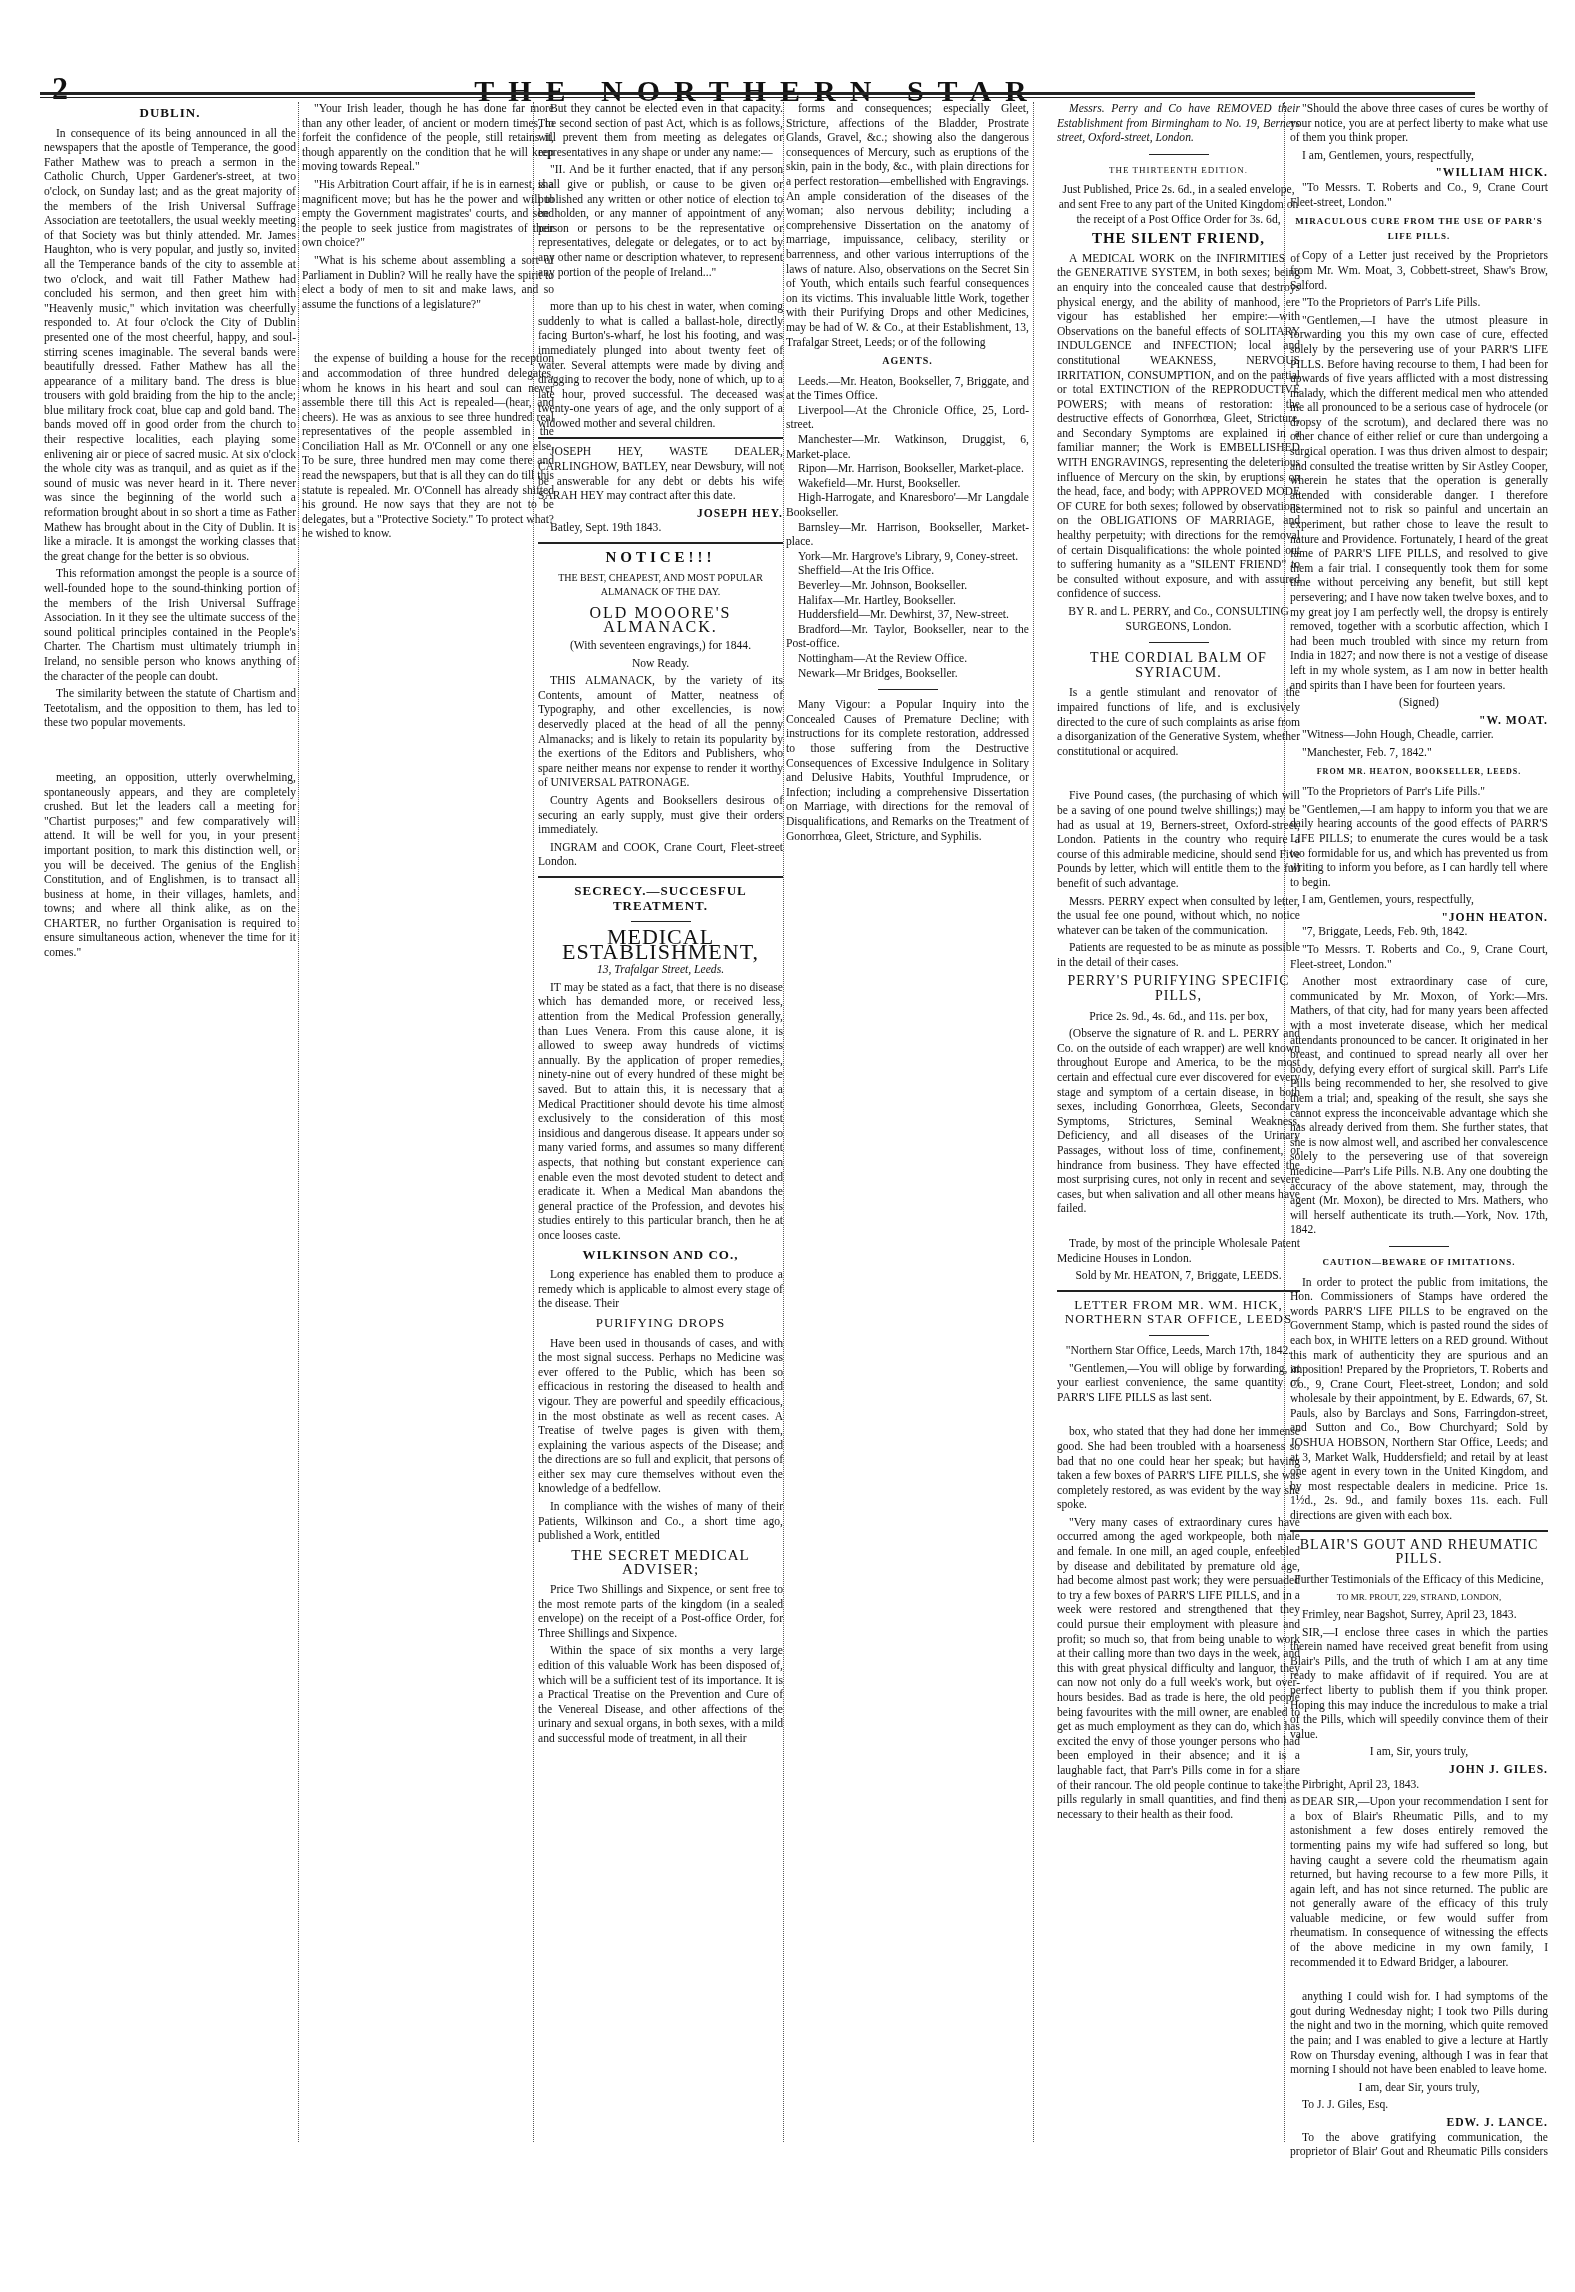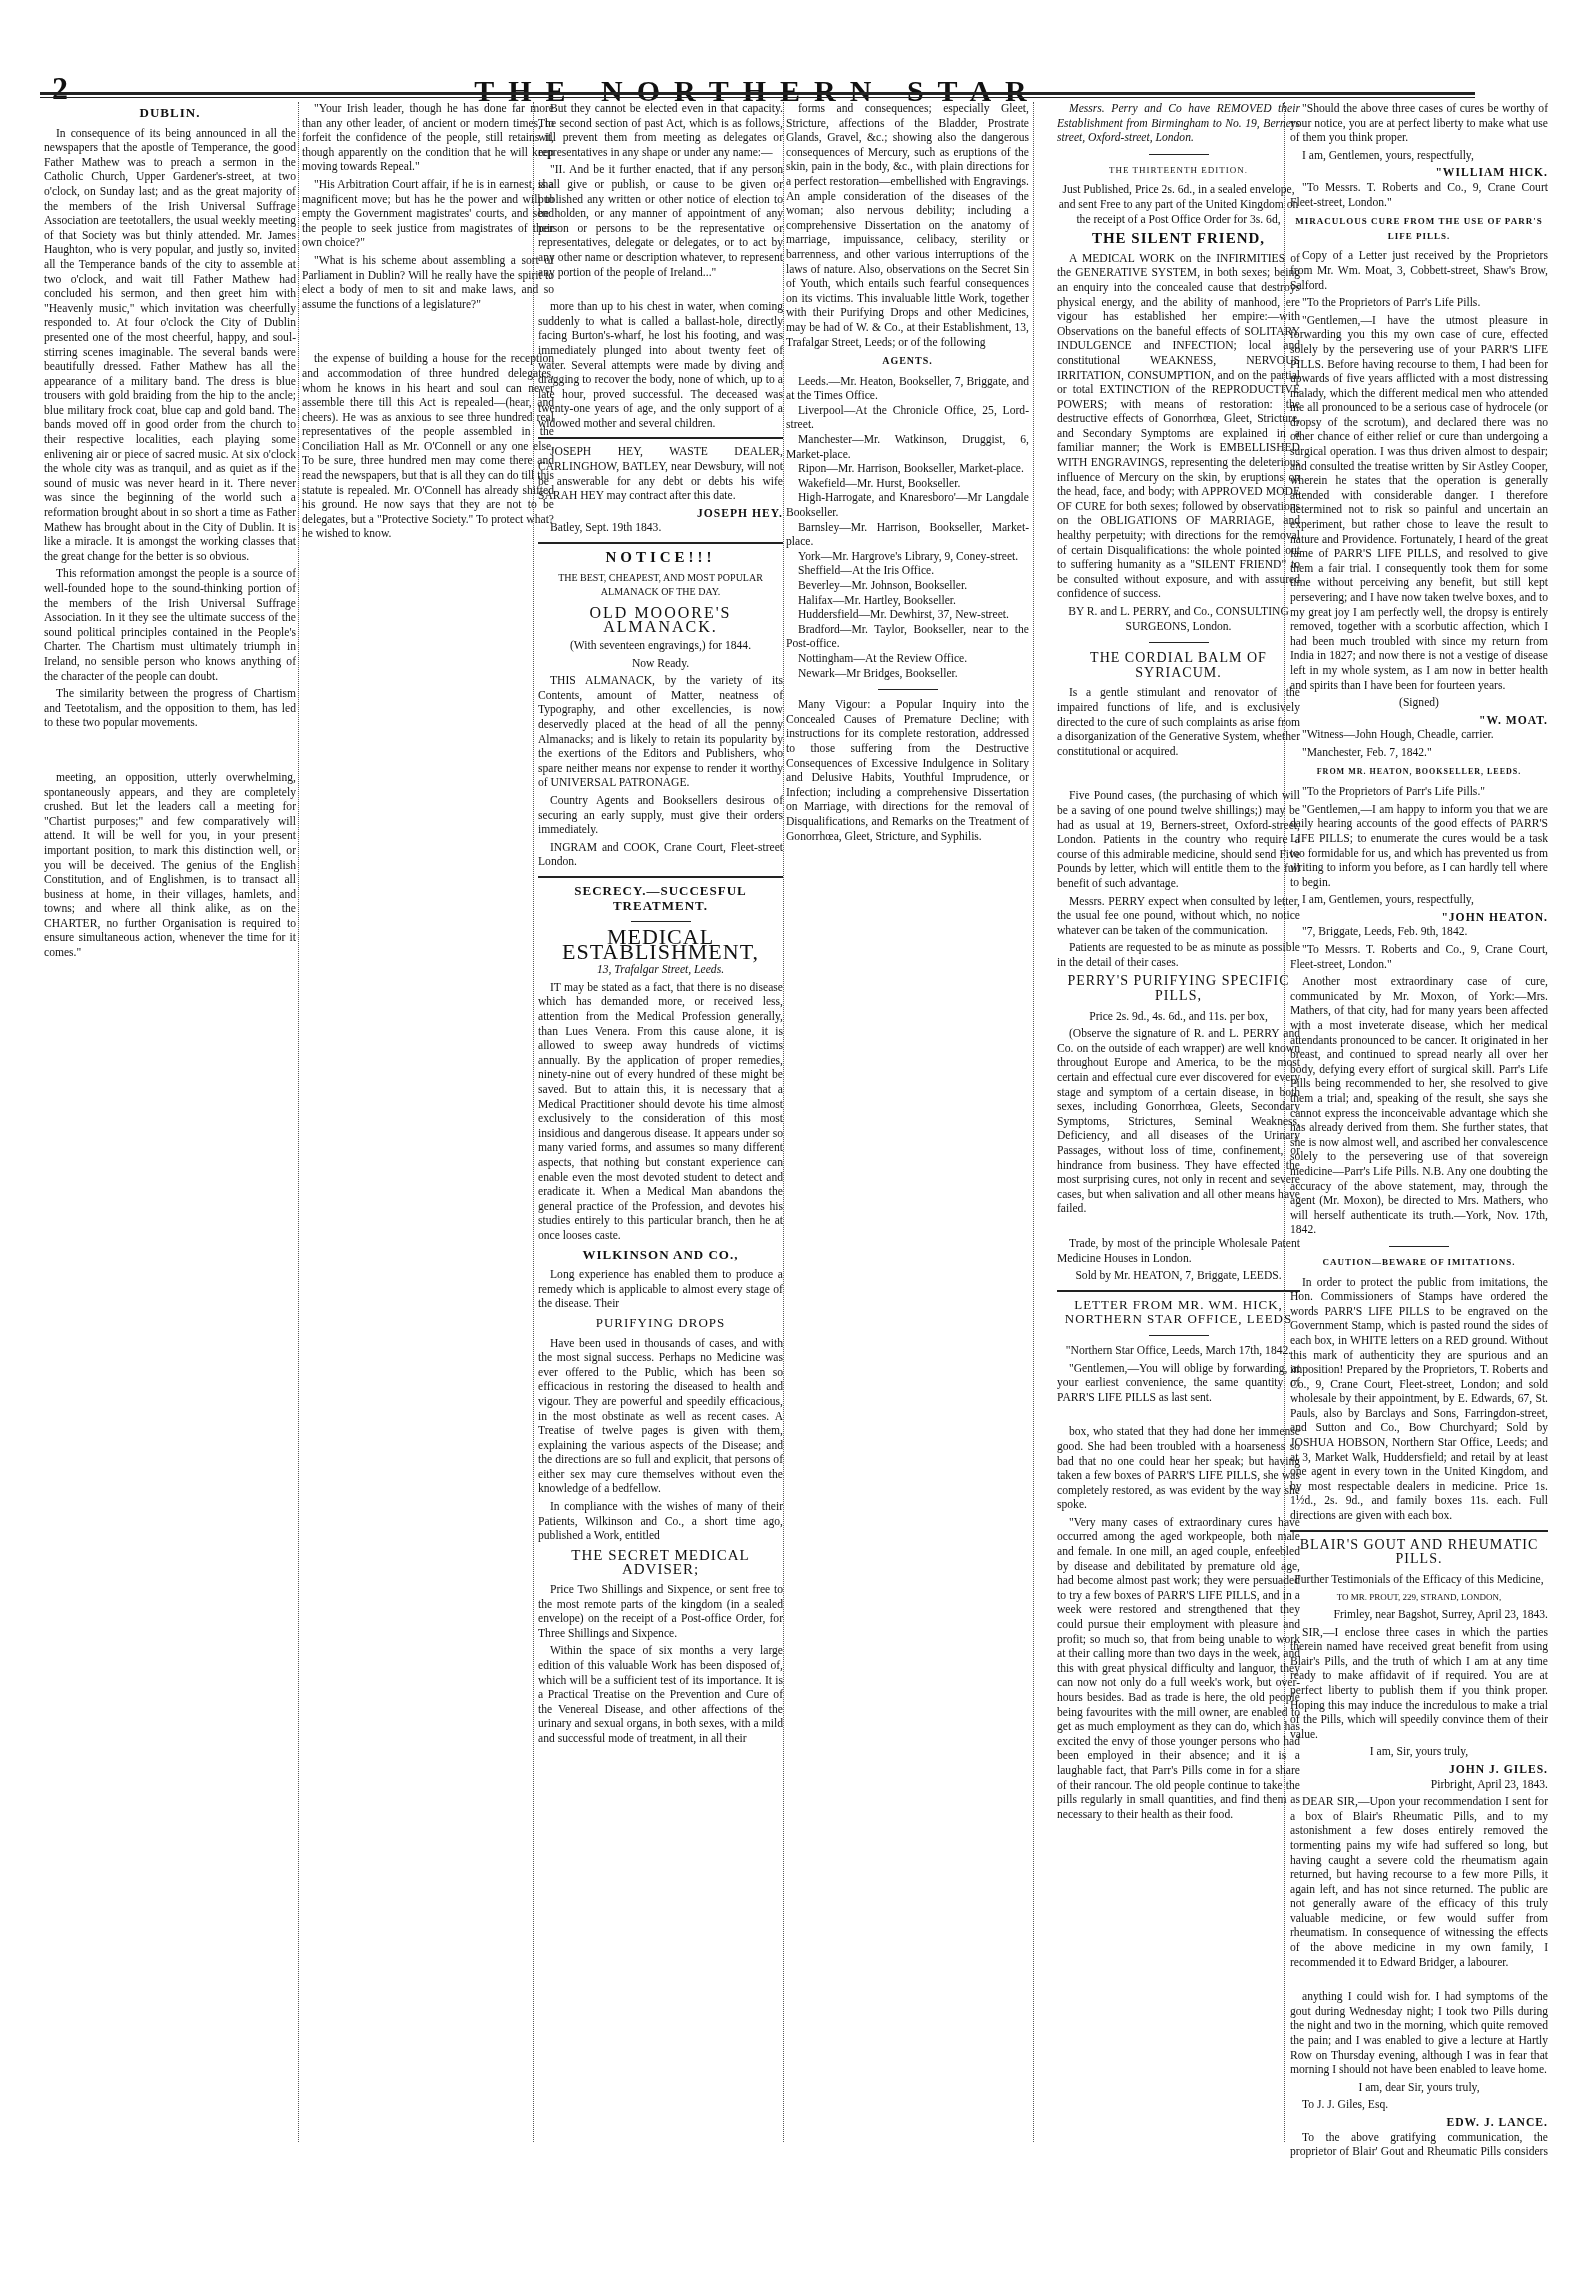--- a/index.html
+++ b/index.html
@@ -17,21 +17,21 @@
   .col-sep { position:absolute; top:102px; bottom:150px; border-left:1px dotted #555; }
   .c1 { left:44px; width:252px; }
   .c2 { left:302px; width:252px; }
   .c3 { left:538px; width:245px; }
   .c4 { left:786px; width:243px; }
   .c5 { left:1037px; width:243px;margin-left:20px; }
   .c6 { left:1290px; width:258px; }
   h2 { font-size:13px; text-align:center; margin:4px 0 6px; letter-spacing:1px; font-weight:bold; }
   h3 { font-size:16px; text-align:center; margin:6px 0 4px; letter-spacing:2px; font-weight:normal; }
   .center { text-align:center; text-indent:0 !important; }
-  .right { text-align:right; }
+  .right { text-align:left; }
   .hr-short { width:60px; margin:8px auto; border-top:1px solid #222; }
   .hr-full { border-top:2px solid #222; margin:6px 0; }
   .sig { text-align:right; font-weight:bold; letter-spacing:1px; }
   .agents p { text-indent:12px; margin:0; }
 </style>
 </head>
 <body>
 
 <div class="masthead">
   <div class="page-num">2</div>
@@ -42,21 +42,21 @@
 <div class="col-sep" style="left:298px"></div>
 <div class="col-sep" style="left:533px"></div>
 <div class="col-sep" style="left:783px"></div>
 <div class="col-sep" style="left:1033px"></div>
 <div class="col-sep" style="left:1284px"></div>
 
 <div class="col c1">
   <h2>DUBLIN.</h2>
   <p>In consequence of its being announced in all the newspapers that the apostle of Temperance, the good Father Mathew was to preach a sermon in the Catholic Church, Upper Gardener's-street, at two o'clock, on Sunday last; and as the great majority of the members of the Irish Universal Suffrage Association are teetotallers, the usual weekly meeting of that Society was but thinly attended. Mr. James Haughton, who is very popular, and justly so, invited all the Temperance bands of the city to assemble at two o'clock, and wait till Father Mathew had concluded his sermon, and then greet him with "Heavenly music," which invitation was cheerfully responded to. At four o'clock the City of Dublin presented one of the most cheerful, happy, and soul-stirring scenes imaginable. The several bands were beautifully dressed. Father Mathew has all the appearance of a military band. The dress is blue trousers with gold braiding from the hip to the ancle; blue military frock coat, blue cap and gold band. The bands moved off in good order from the church to their respective localities, each playing some enlivening air or piece of sacred music. At six o'clock the whole city was as tranquil, and as quiet as if the sound of music was never heard in it. There never was since the beginning of the world such a reformation brought about in so short a time as Father Mathew has brought about in the City of Dublin. It is like a miracle. It is amongst the working classes that the great change for the better is so obvious.</p>
   <p>This reformation amongst the people is a source of well-founded hope to the sound-thinking portion of the members of the Irish Universal Suffrage Association. In it they see the ultimate success of the sound political principles contained in the People's Charter. The Chartism must ultimately triumph in Ireland, no sensible person who knows anything of the character of the people can doubt.</p>
-  <p>The similarity between the progress of Chartism and Teetotalism, and the opposition to them, has led to these two popular movements.</p>
+  <p>The similarity between the statute of Chartism and Teetotalism, and the opposition to them, has led to these two popular movements.</p>
   <p style="margin-top:40px">meeting, an opposition, utterly overwhelming, spontaneously appears, and they are completely crushed. But let the leaders call a meeting for "Chartist purposes;" and few comparatively will attend. It will be well for you, in your present important position, to mark this distinction well, or you will be deceived. The genius of the English Constitution, and of Englishmen, is to transact all business at home, in their villages, hamlets, and towns; and where all think alike, as on the CHARTER, no further Organisation is required to ensure simultaneous action, whenever the time for it comes."</p>
 </div>
 
 <div class="col c2">
   <p>"Your Irish leader, though he has done far more than any other leader, of ancient or modern times, to forfeit the confidence of the people, still retains it, though apparently on the condition that he will keep moving towards Repeal."</p>
   <p>"His Arbitration Court affair, if he is in earnest, is a magnificent move; but has he the power and will to empty the Government magistrates' courts, and send the people to seek justice from magistrates of their own choice?"</p>
   <p>"What is his scheme about assembling a sort of Parliament in Dublin? Will he really have the spirit to elect a body of men to sit and make laws, and so assume the functions of a legislature?"</p>
   <p style="margin-top:40px">the expense of building a house for the reception and accommodation of three hundred delegates, whom he knows in his heart and soul can never assemble there till this Act is repealed—(hear, and cheers). He was as anxious to see three hundred real representatives of the people assembled in the Conciliation Hall as Mr. O'Connell or any one else. To be sure, three hundred men may come there and read the newspapers, but that is all they can do till this statute is repealed. Mr. O'Connell has already shifted his ground. He now says that they are not to be delegates, but a "Protective Society." To protect what? he wished to know.</p>
 </div>
 

